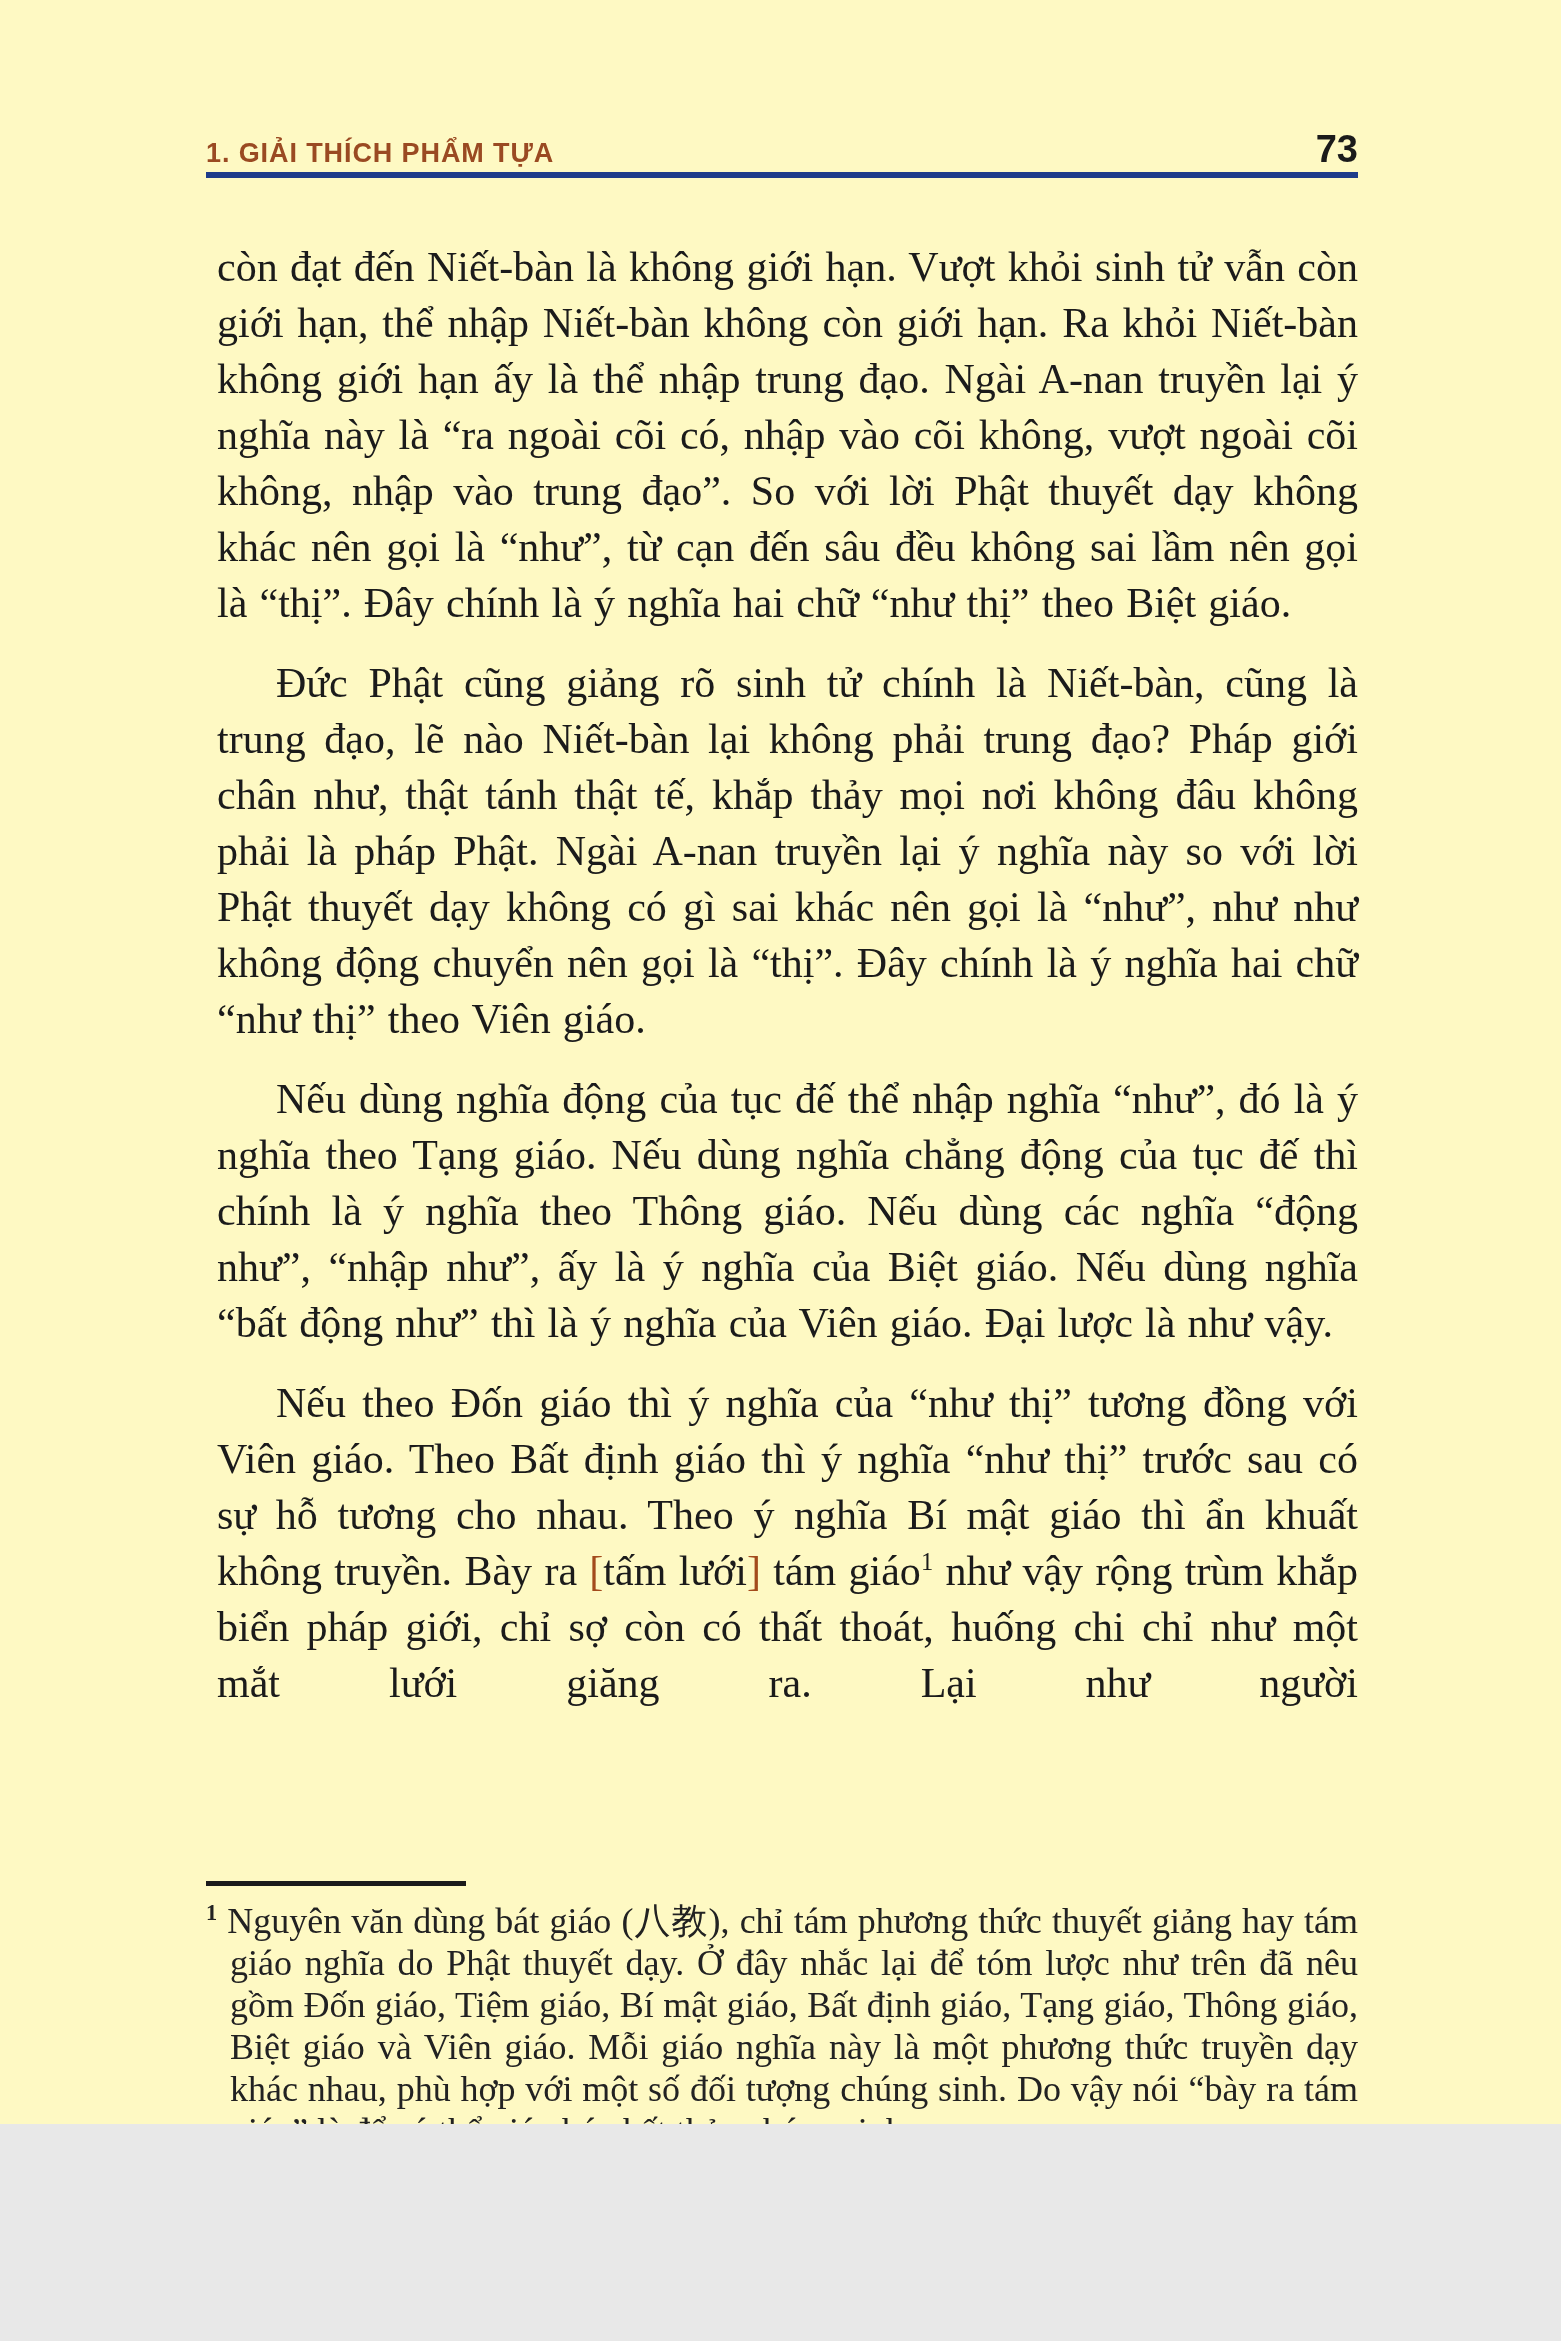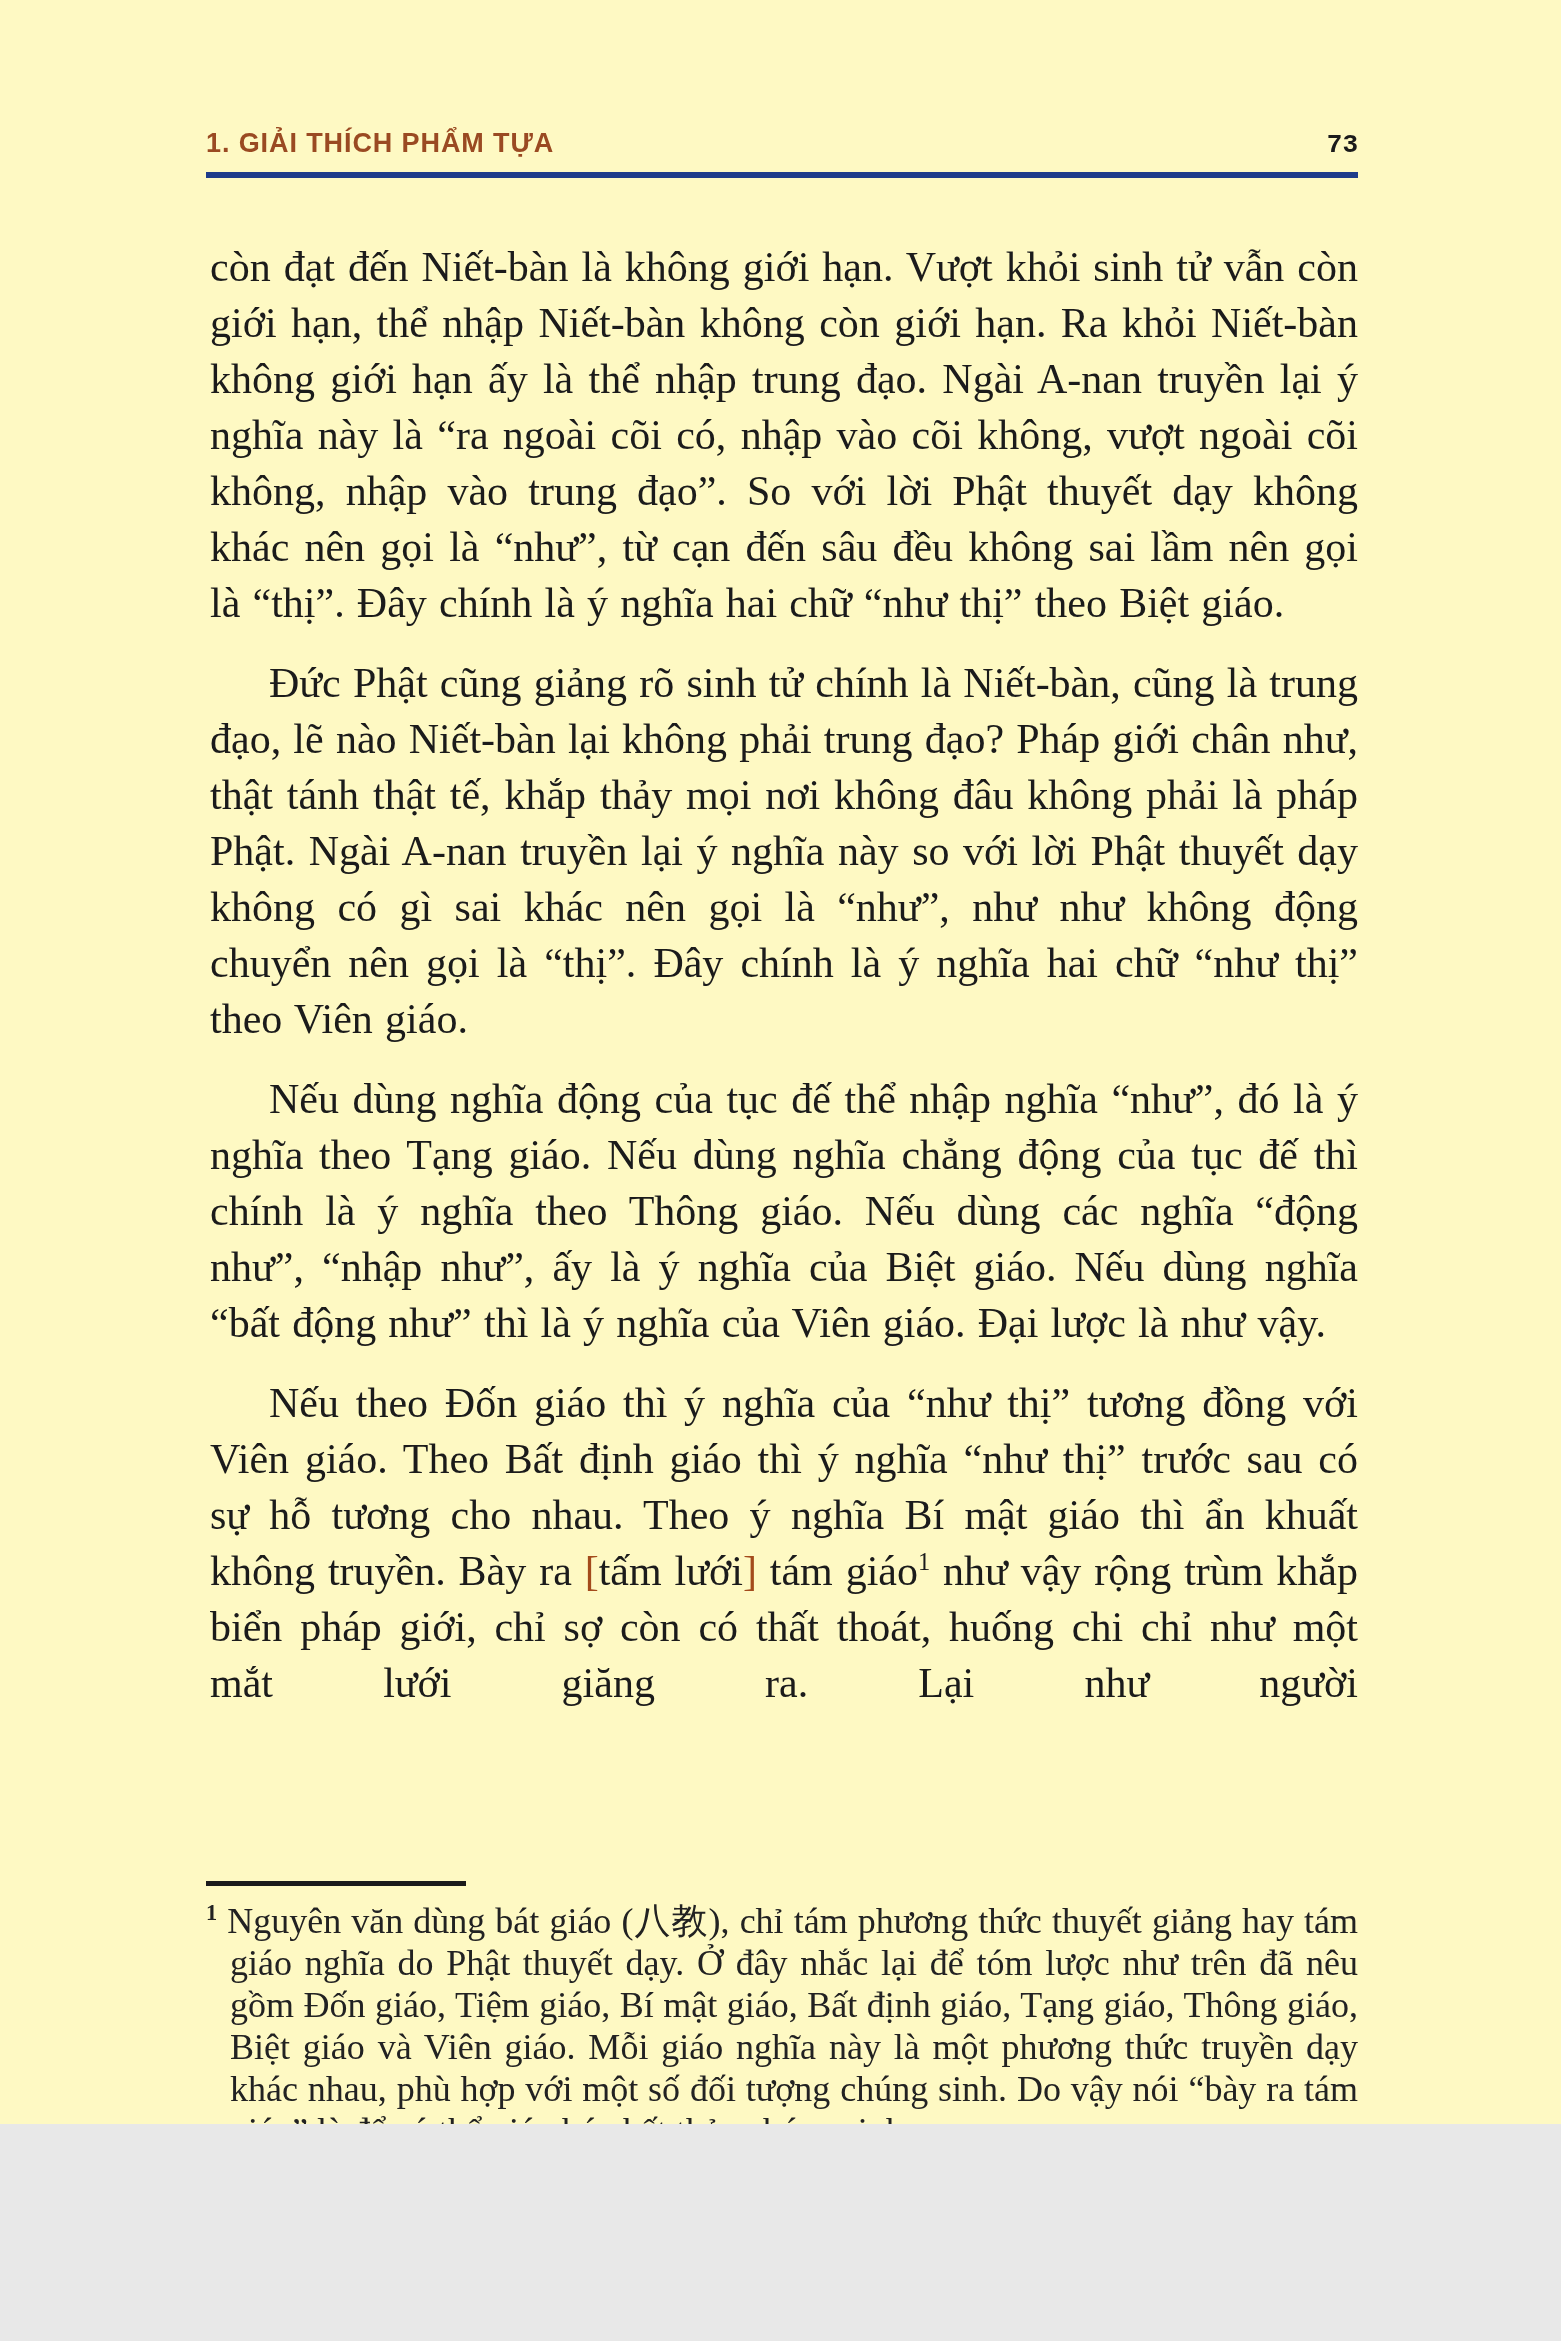--- a/index.html
+++ b/index.html
@@ -15,38 +15,38 @@
     position:absolute;left:206px;top:128px;width:1152px;
     display:flex;justify-content:space-between;align-items:baseline;
   }
   .head-title{
     font-family:"Liberation Sans", sans-serif;
     font-weight:bold;
     font-size:27px;
     letter-spacing:0.9px;
   }
   .page-num{
-    font-family:Liberation Mono, monospace;
+    font-family:Liberation Sans, sans-serif;
     font-weight:bold;
-    font-size:26px;
+    font-size:38px;
     color:#1b1b1b;
   }
   .head-rule{
     position:absolute;left:206px;top:172px;width:1152px;height:6px;
   }
   
   .body-text{
     position:absolute;left:206px;top:239px;width:1152px;
     font-size:42px;
     line-height:56px;
     text-align:justify;
     word-spacing:1.7px;
     color:#1b1b1b;
   }
-  .para{margin:0 0 24px 4px;font-family:Liberation Serif, serif;}
+  .para{margin:0 0 24px 11px;font-family:Liberation Serif, serif;}
   .para.indent{text-indent:59px;}
   .para.justify-last{text-align-last:justify;}
   .body-text sup{
     font-size:58%;
     line-height:0;
     vertical-align:super;
   }
   
   .footnote-block{
     position:absolute;left:206px;top:1881px;width:1152px;

